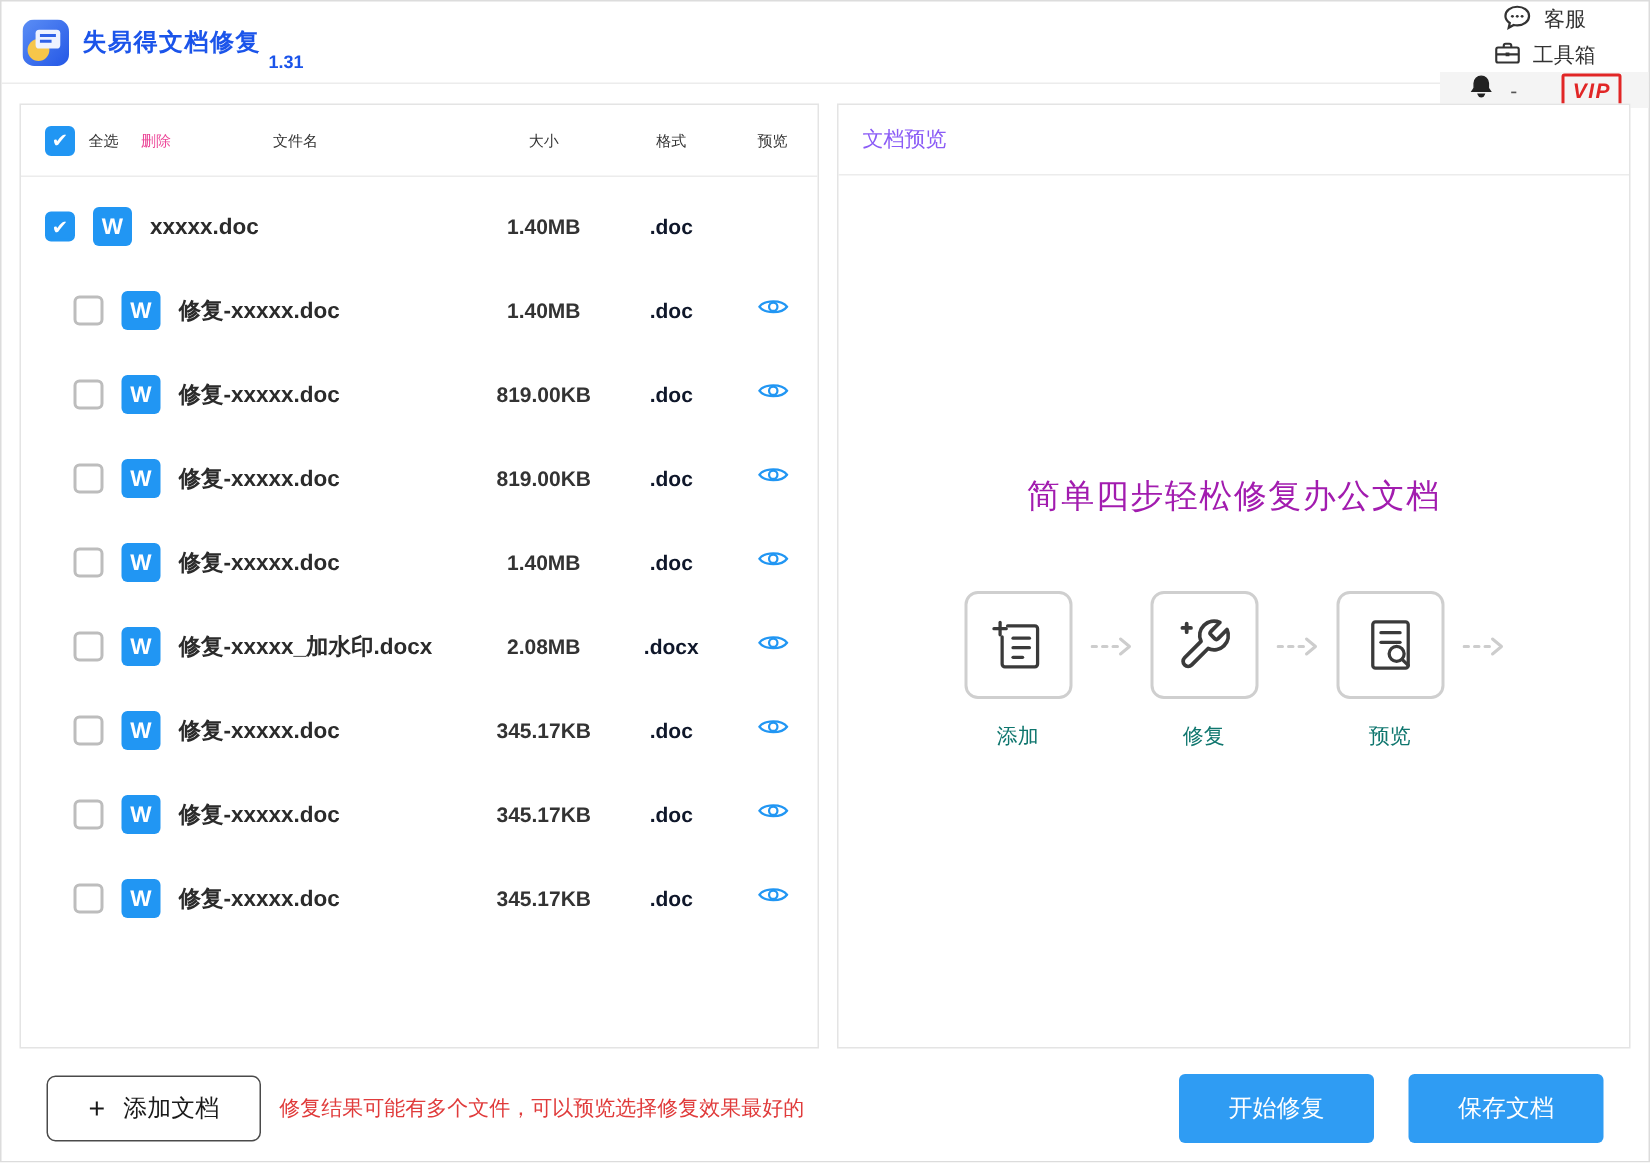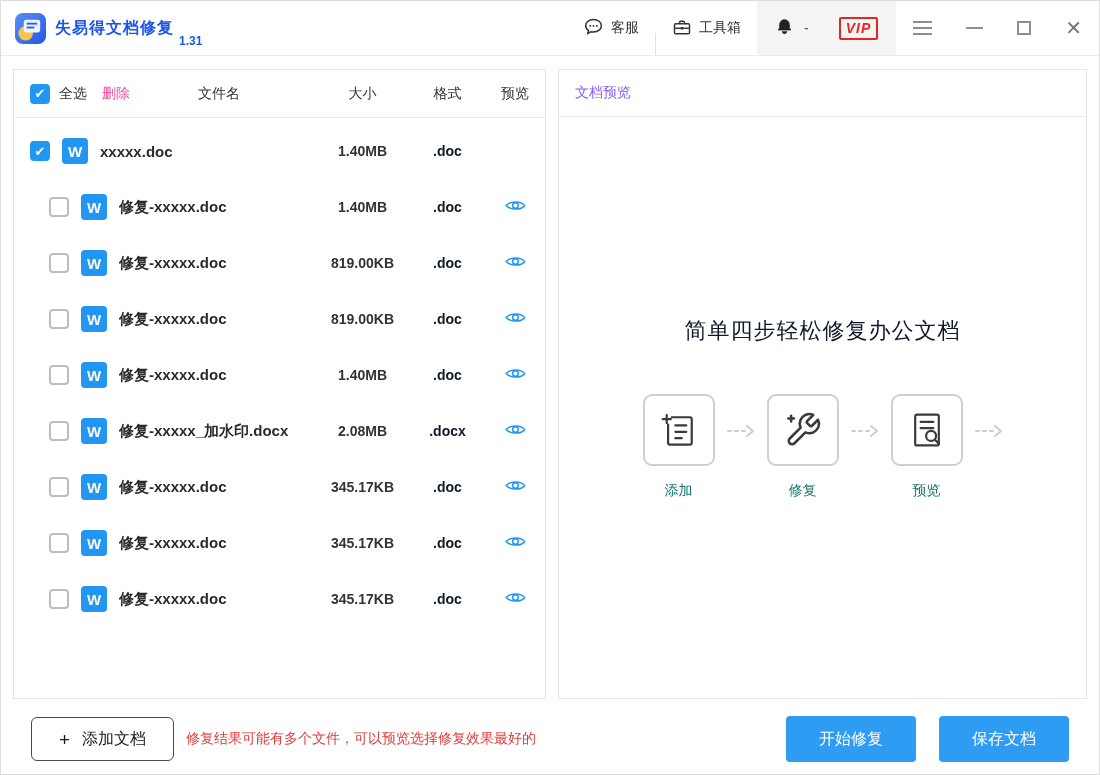--- a/index.html
+++ b/index.html
@@ -5,41 +5,41 @@
   * { margin:0; padding:0; box-sizing:border-box; }
   html, body { width:1100px; height:775px; overflow:hidden; background:#fff;
     font-family:"Liberation Sans","DejaVu Sans",sans-serif; }
   .window { width:1100px; height:775px; display:flex; flex-direction:column; border:1px solid #dcdcdc; background:#fff; }
 
   
   .titlebar { height:55px; flex:none; display:flex; align-items:center; padding-left:14px; border-bottom:1px solid #ececec; }
   .logo { width:31px; height:31px; margin-right:9px; flex:none; }
   .app-title { font-size:16px; font-weight:bold; color:#1b54ea; letter-spacing:1px; }
   .version { font-size:12px; font-weight:bold; color:#1b54ea; margin-left:5px; align-self:flex-end; margin-bottom:7px; }
-  .header-right { margin-left:auto; display:flex; align-items:flex-end; height:100%; }
+  .header-right { margin-left:auto; display:flex; align-items:center; height:100%;flex-direction:column; }
   .header-item { display:flex; align-items:center; gap:7px; padding:0 16px; font-size:14px; color:#333; cursor:pointer; height:100%; }
   .vdivider { width:1px; height:22px; background:#e2e2e2; }
   .account-area { height:100%; background:#f4f4f4; display:flex; align-items:center; padding:0 18px; cursor:pointer; }
   .dash-text { color:#555; font-size:14px; margin-left:10px; }
   .vip-badge { border:2px solid #e12626; color:#e12626; font-weight:bold; font-style:italic; font-size:14px; line-height:19px; padding:0 5px; border-radius:2px; margin-left:30px; letter-spacing:1px; }
   .win-btn { padding:0 17px; height:100%; display:flex; align-items:center; cursor:pointer; }
   .hamburger { display:flex; flex-direction:column; gap:4px; }
   .hamburger i { display:block; width:19px; height:2px; background:#8d8d8d; }
   .min-glyph { width:17px; height:2px; background:#8f8f8f; }
   .max-glyph { width:14px; height:14px; border:2px solid #8f8f8f; }
   .close-glyph { font-size:20px; color:#777; font-weight:bold; line-height:1; }
 
   
   .main { flex:1; min-height:0; display:flex; gap:12px; padding:13px 12px 5px 12px; }
   .panel { border:1px solid #e4e4e4; background:#fff; display:flex; flex-direction:column; min-height:0; }
   .left-panel { width:533px; flex:none; }
   .right-panel { flex:1; }
 
   
-  .list-header { height:48px; flex:none; display:flex; align-items:center; padding-left:16px; border-bottom:1px solid #ececec; font-size:14px; color:#333; }
+  .list-header { height:48px; flex:none; display:flex; align-items:center; padding-left:16px; border-bottom:1px solid #ececec; font-size:10px; color:#333; }
   .select-all-label { margin-left:9px; }
   .delete-label { margin-left:15px; color:#ec4899; cursor:pointer; }
   .col-name { margin-left:68px; }
   .hdr-spacer { flex:1; }
   .col-size { width:95px; text-align:center; }
   .col-format { width:75px; text-align:center; }
   .col-preview { width:60px; text-align:center; }
 
   .file-list { flex:1; overflow:hidden; padding-top:5px; }
   .file-row { display:flex; align-items:center; height:56px; padding-left:16px; cursor:default; }
@@ -50,21 +50,21 @@
   .word-icon { width:26px; height:26px; margin-left:12px; flex:none; border-radius:4px; background:#2196f3; color:#fff; font-weight:bold; font-size:15px; display:inline-flex; align-items:center; justify-content:center; }
   .file-name { margin-left:12px; flex:1; font-size:15px; color:#2b2b2b; font-weight:bold; white-space:nowrap; overflow:hidden; }
   .file-size { width:95px; text-align:center; font-size:14px; color:#333; font-weight:bold; }
   .file-format { width:75px; text-align:center; font-size:14px; color:#0f172a; font-weight:bold; }
   .preview-cell { width:60px; text-align:center; }
   .preview-eye { display:inline-flex; cursor:pointer; }
 
   
   .panel-title { height:47px; flex:none; display:flex; align-items:center; padding-left:16px; border-bottom:1px solid #ececec; font-size:14px; color:#8b5cf6; }
   .panel-body { flex:1; display:flex; flex-direction:column; align-items:center; justify-content:center; }
-  .headline { font-size:22px; color:#0f172a; letter-spacing:1px; margin-bottom:48px; }
+  .headline { font-size:22px; color:#a21caf; letter-spacing:1px; margin-bottom:48px; }
   .steps { display:flex; align-items:flex-start; gap:12px; }
   .step { display:flex; flex-direction:column; align-items:center; }
   .step-box { width:72px; height:72px; border:2px solid #cfcfcf; border-radius:9px; display:flex; align-items:center; justify-content:center; background:#fff; }
   .step-label { margin-top:16px; font-size:14px; color:#0f766e; }
   .step-arrow { margin-top:30px; flex:none; }
 
   
   .footer { height:70px; flex:none; display:flex; align-items:center; padding:0 30px; }
   .add-doc-btn { display:inline-flex; align-items:center; gap:12px; height:44px; padding:0 27px; background:#fff; border:1px solid #4a4a4a; border-radius:6px; font-size:16px; color:#1a1a1a; cursor:pointer; font-family:inherit; }
   .plus-glyph { font-size:19px; line-height:1; color:#1a1a1a; }

